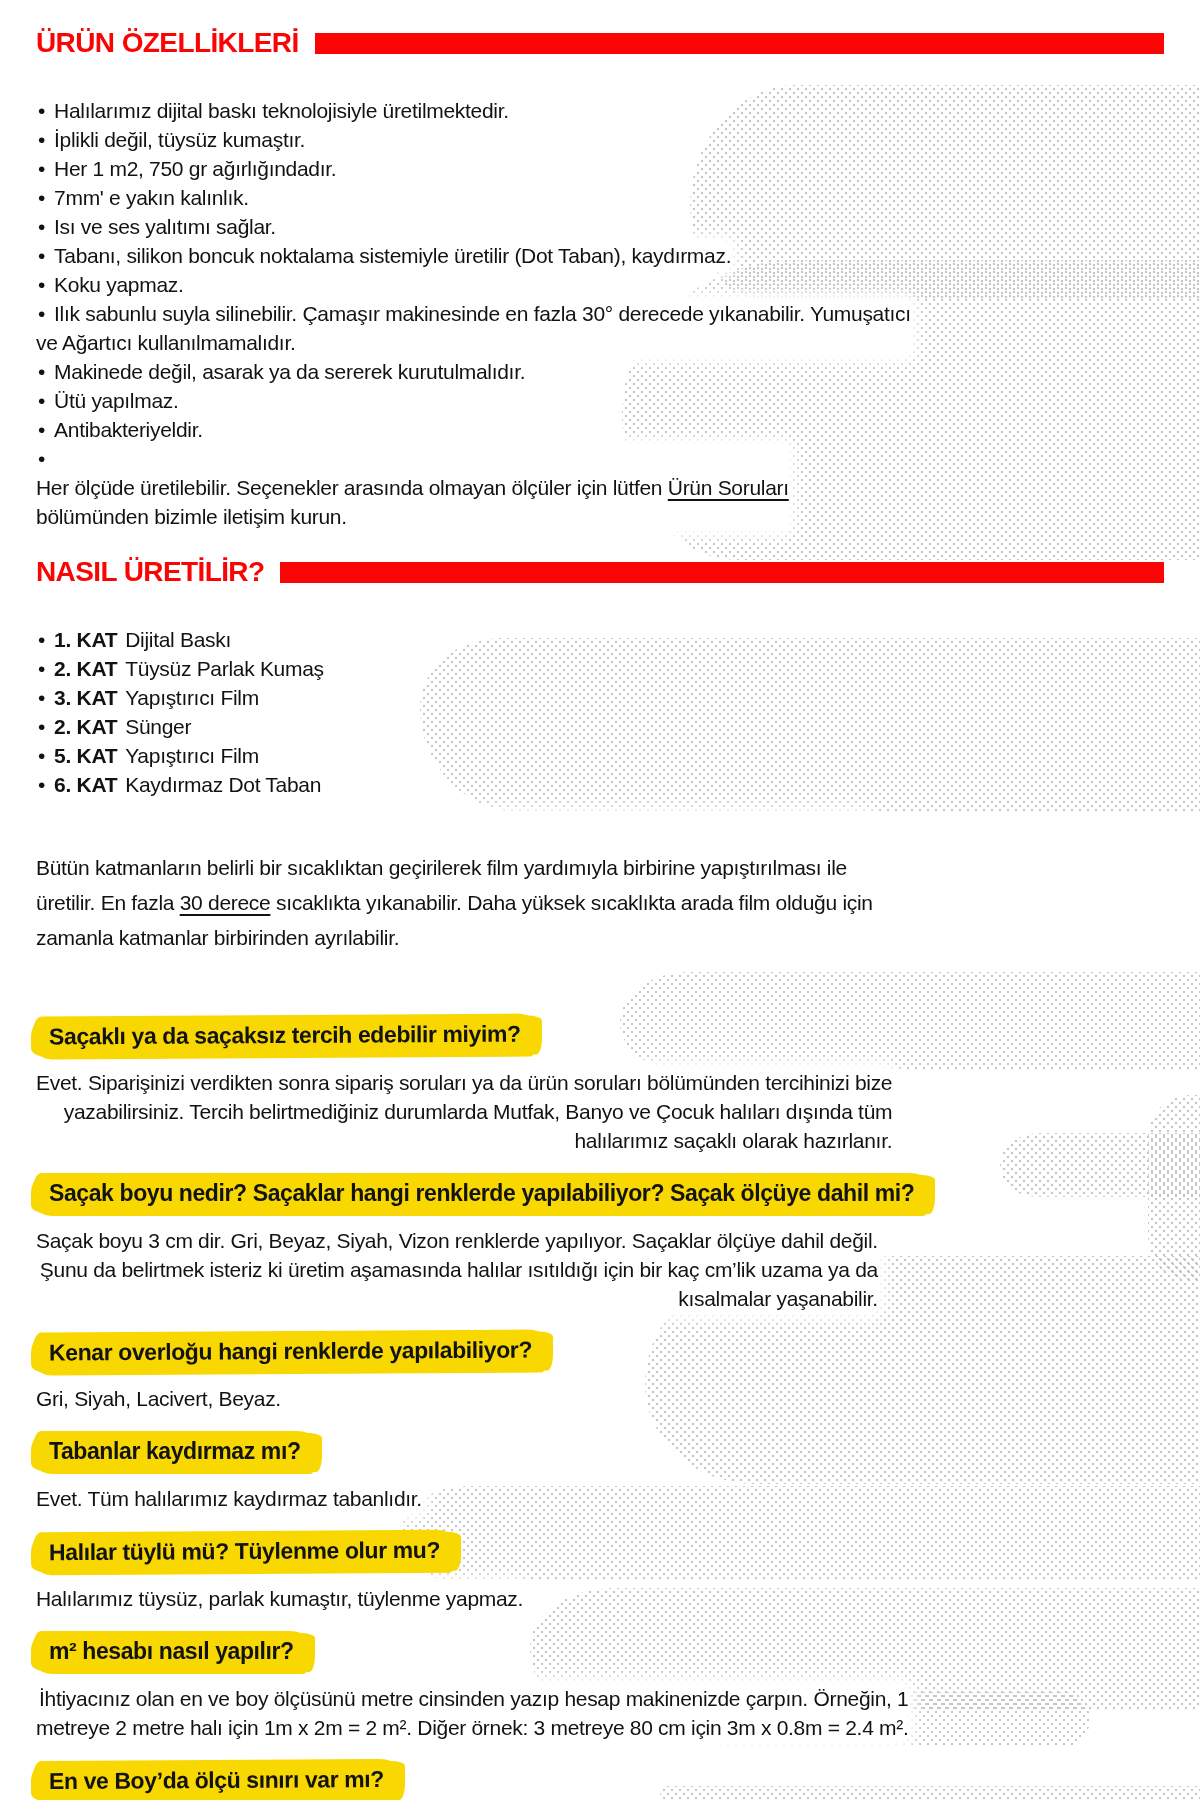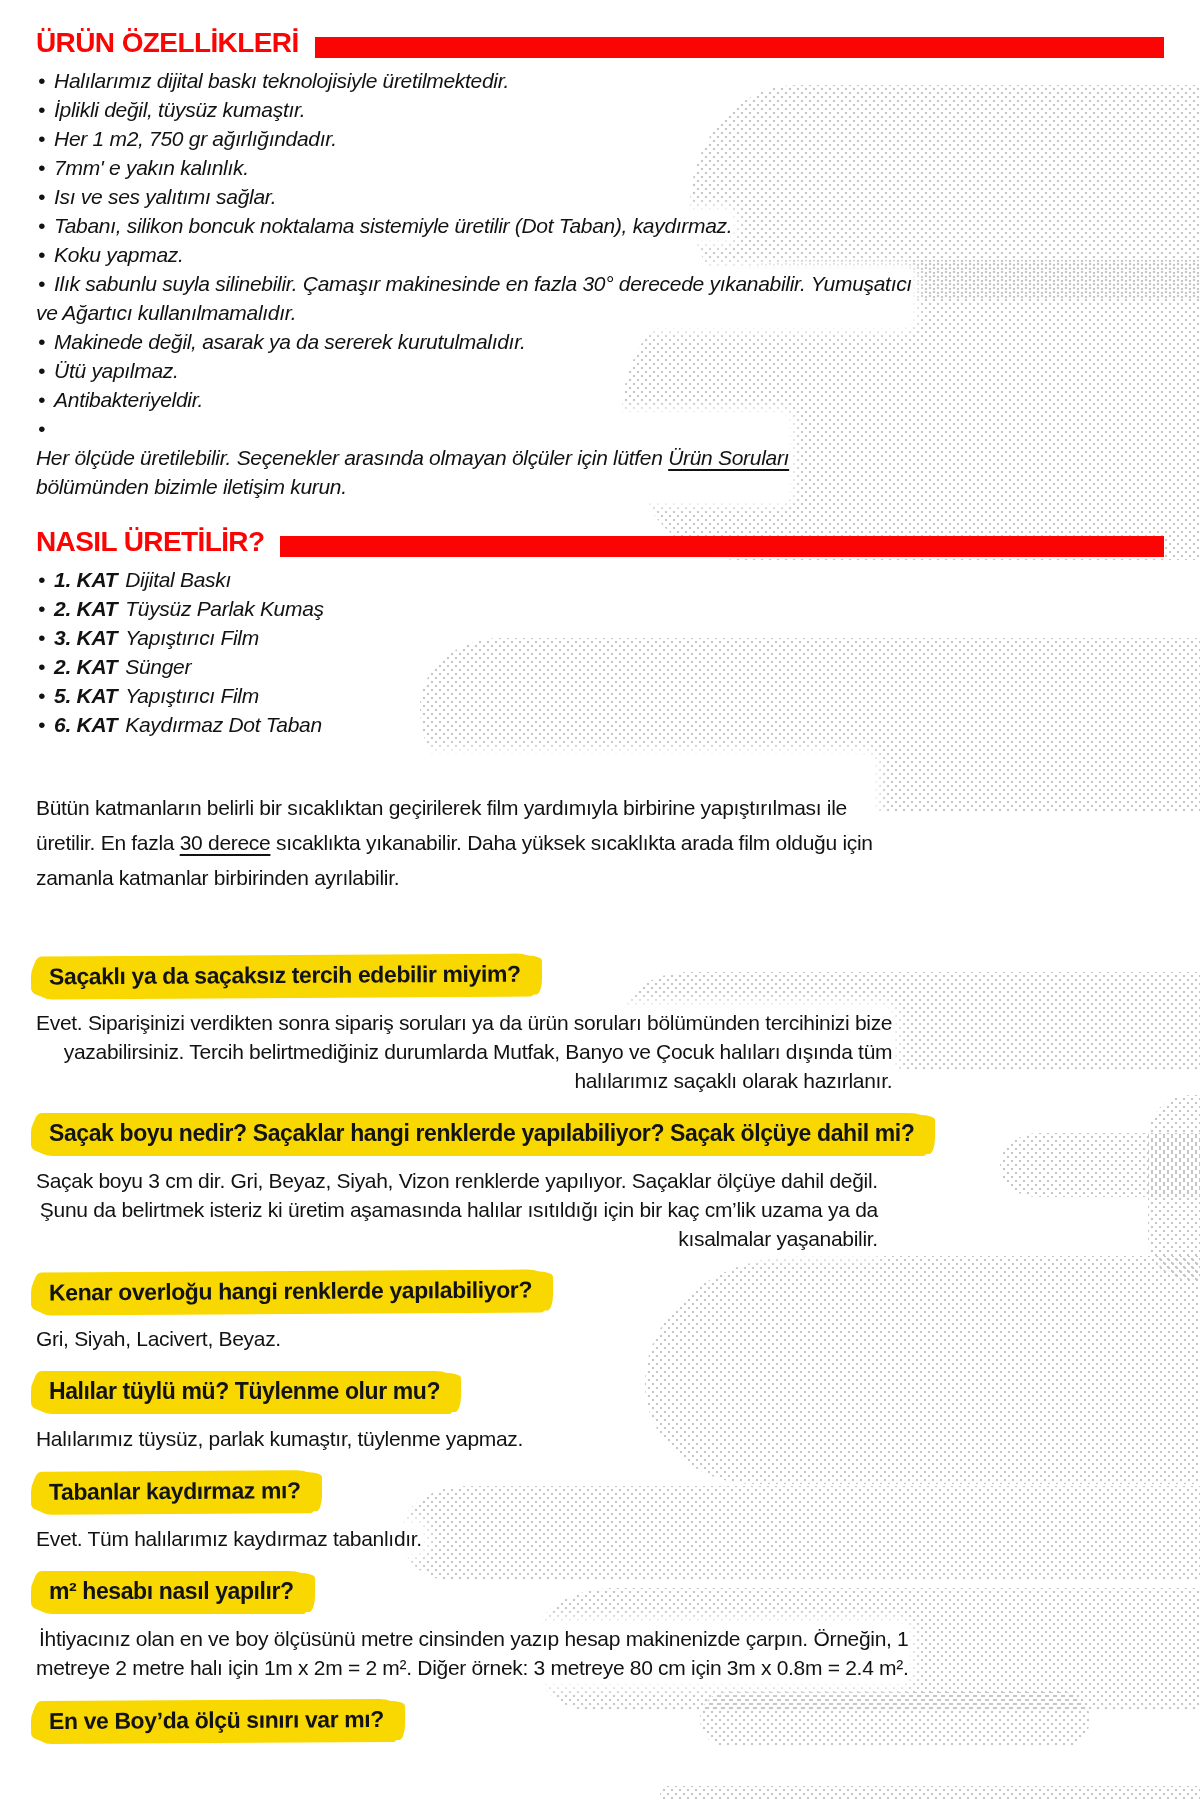--- a/index.html
+++ b/index.html
@@ -36,21 +36,21 @@
   .d10 { top:1692px; left:700px;  width:390px; height:55px; border-radius:28px; }
   .d11 { top:1786px; left:660px;  right:0; height:14px;  border-radius:8px 0 0 8px; }
 
   .content {
     position: relative;
     z-index: 1;
     padding: 28px 36px 0 36px;
   }
 
   
-  .section-head { display: flex; align-items: flex-end; gap: 16px; }
+  .section-head { display: flex; align-items: center; gap: 16px; }
   .section-title {
     margin: 0;
     font-size: 28px;
     line-height: 30px;
     font-weight: 900;
     letter-spacing: -0.6px;
     color: #fb0404;
     white-space: nowrap;
   }
   .head-bar { flex: 1 1 auto; height: 21px; background: #fb0404; }
@@ -59,26 +59,25 @@
   .halo {
     width: fit-content;
     max-width: 1128px;
     background: #ffffff;
     box-shadow: 0 0 11px 7px #ffffff;
     border-radius: 9px;
   }
 
   ul.plist {
     list-style: none;
-    margin: 8px 0 0 0;
+    margin: 38px 0 0 0;
     padding: 0;
     font-size: 21px;
     line-height: 29px;
     letter-spacing: -0.3px;
-    font-style: italic;
   }
   ul.plist li {
     white-space: pre-line;
     width: fit-content;
     max-width: 1128px;
     background: #ffffff;
     box-shadow: 0 0 10px 6px #ffffff;
     border-radius: 8px;
   }
   ul.plist li::before { content: "\2022"; margin: 0 9px 0 2px; }
@@ -211,27 +210,27 @@
 Şunu da belirtmek isteriz ki üretim aşamasında halılar ısıtıldığı için bir kaç cm’lik uzama ya da
 kısalmalar yaşanabilir.</p>
       </div>
 
       <div class="faq-item">
         <div class="faq-q">Kenar overloğu hangi renklerde yapılabiliyor?</div>
         <p class="faq-a halo">Gri, Siyah, Lacivert, Beyaz.</p>
       </div>
 
       <div class="faq-item">
+        <div class="faq-q">Tabanlar kaydırmaz mı?</div>
+        <p class="faq-a halo">Evet. Tüm halılarımız kaydırmaz tabanlıdır.</p>
+      </div>
+
+      <div class="faq-item">
         <div class="faq-q">Halılar tüylü mü? Tüylenme olur mu?</div>
         <p class="faq-a halo">Halılarımız tüysüz, parlak kumaştır, tüylenme yapmaz.</p>
-      </div>
-
-      <div class="faq-item">
-        <div class="faq-q">Tabanlar kaydırmaz mı?</div>
-        <p class="faq-a halo">Evet. Tüm halılarımız kaydırmaz tabanlıdır.</p>
       </div>
 
       <div class="faq-item">
         <div class="faq-q">m² hesabı nasıl yapılır?</div>
         <p class="faq-a halo">İhtiyacınız olan en ve boy ölçüsünü metre cinsinden yazıp hesap makinenizde çarpın. Örneğin, 1
 metreye 2 metre halı için 1m x 2m = 2 m². Diğer örnek: 3 metreye 80 cm için 3m x 0.8m = 2.4 m².</p>
       </div>
 
       <div class="faq-item">
         <div class="faq-q">En ve Boy’da ölçü sınırı var mı?</div>

